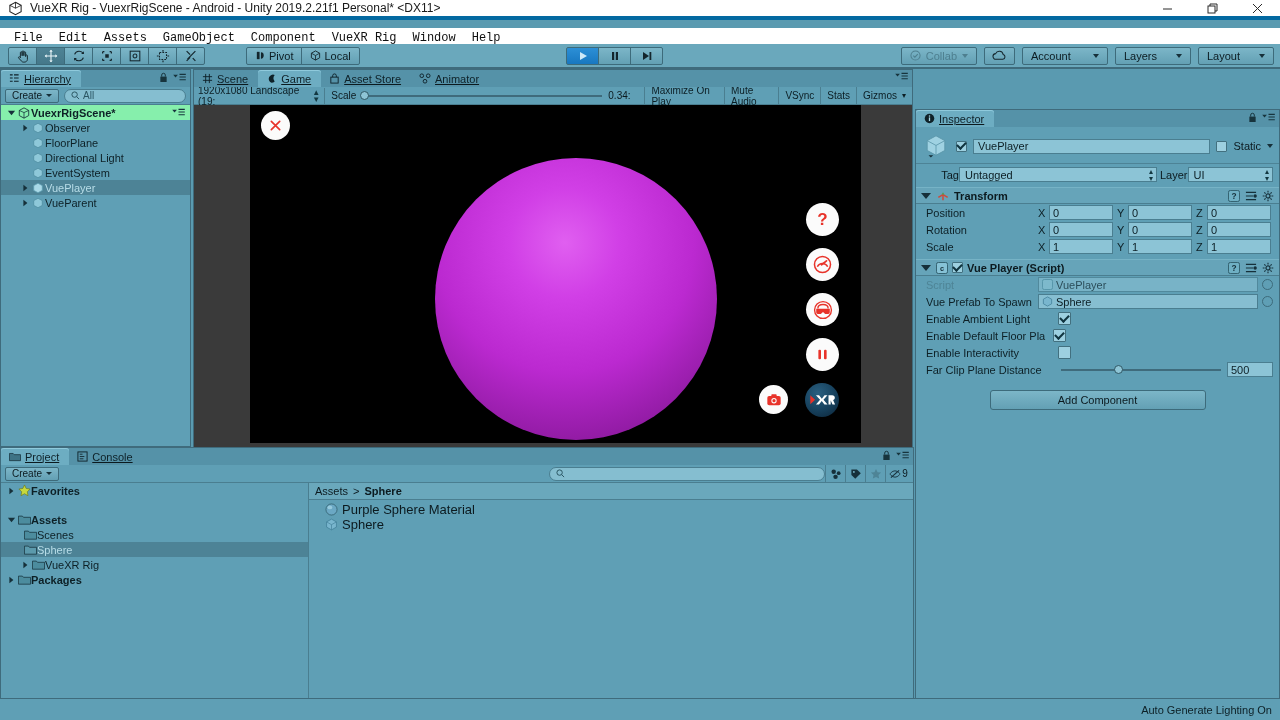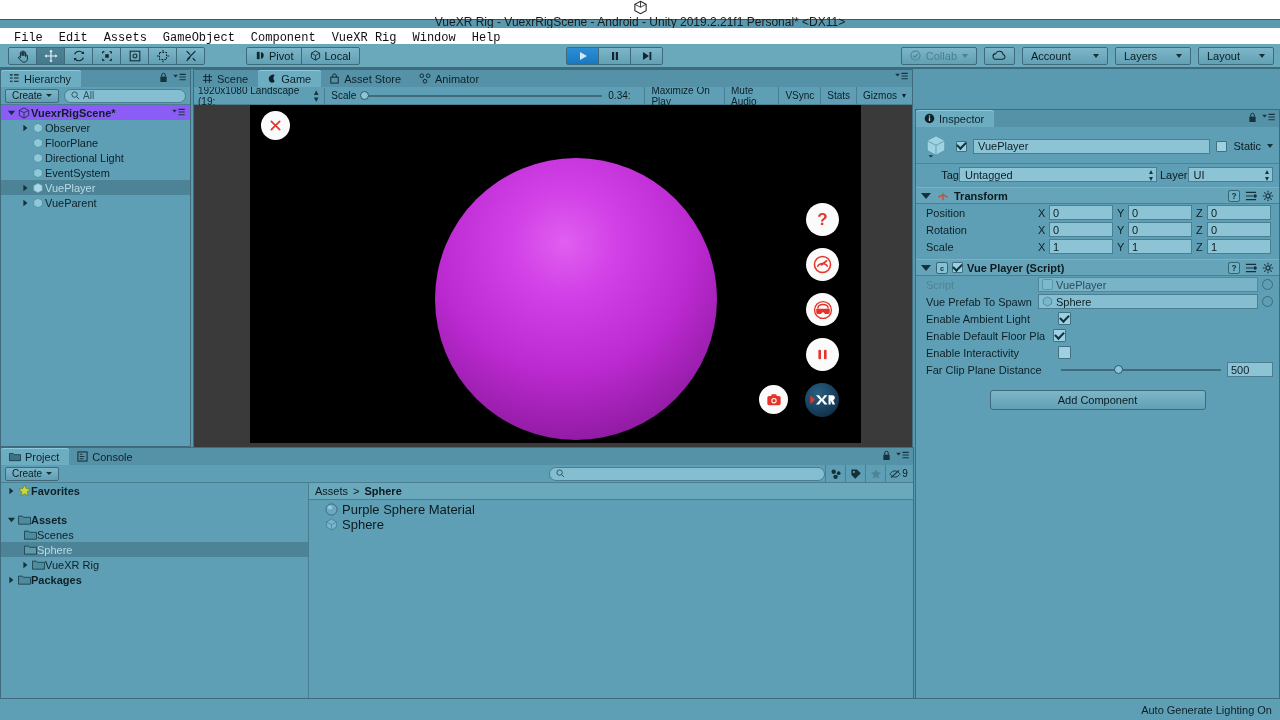--- a/index.html
+++ b/index.html
@@ -11,22 +11,21 @@
     background: #5a9ab0;
     color: #0c1a1f;
     -webkit-font-smoothing: antialiased;
   }
   .app { position: relative; width: 1280px; height: 720px; }
 
   
   .titlebar {
     position: absolute; left: 0; top: 0; width: 1280px; height: 20px;
     background: #ffffff; display: flex; align-items: center;
-    border-bottom: 1px solid #0369a1;
-    flex-direction: column;
+    border-bottom: 4px solid #0369a1;
   }
   .tb-icon { width: 30px; display: flex; justify-content: center; align-items: center; }
   .tb-title { font-size: 12px; color: #1a1a1a; font-family: "Liberation Sans", sans-serif; }
   .tb-spacer { flex: 1; }
   .wbtn { width: 45px; height: 28px; display: flex; align-items: center; justify-content: center;
           color: #2b2b2b; font-size: 13px; }
 
   
   .menubar {
     position: absolute; left: 0; top: 28px; width: 1280px; height: 20px;
@@ -81,21 +80,21 @@
   }
   .rbtn.dim { color: #4e7f8f; }
   .caret { width: 0; height: 0; border-left: 3px solid transparent; border-right: 3px solid transparent;
            border-top: 4px solid #16303a; }
 
   
   .panel {
     position: absolute; background: #5f9fb5;
     border: 1px solid #3f6b7c;
   }
-  .tabstrip { height: 17px; display: flex; background: #5592a8; position: relative; }
+  .tabstrip { height: 17px; display: flex; background: #5592a8; position: relative; text-decoration: underline; }
   .tab {
     height: 17px; padding: 0 10px 0 8px; display: flex; align-items: center; gap: 4px;
     font-size: 11px; color: #0e2128; background: #5592a8;
   }
   .tab.active { background: #6dadc2; box-shadow: inset 0 1px 0 #8fcadc; border-radius: 3px 3px 0 0; }
   .tab-icons { position: absolute; right: 4px; top: 2px; display: flex; gap: 5px; align-items: center; }
 
   .subbar {
     height: 18px; background: #5f9fb5; display: flex; align-items: center;
     padding: 0 4px; gap: 5px; border-bottom: 1px solid #4a7e90;
@@ -110,21 +109,21 @@
     display: flex; align-items: center; padding: 0 6px; gap: 3px; font-size: 10px; color: #2b5663;
   }
 
   
   #hierarchy { left: 0; top: 69px; width: 191px; height: 378px; }
   .htree { background: #5f9fb5; height: 341px; overflow: hidden; }
   .hrow {
     height: 15px; display: flex; align-items: center; font-size: 11px; padding-left: 4px;
     color: #0d2026; white-space: nowrap;
   }
-  .hrow.scene { background: #8b5cf6; font-weight: bold; }
+  .hrow.scene { background: #86efac; font-weight: bold; }
   .hrow.selected { background: #4d8396; color: #b8dde8; }
   .arrow { width: 12px; display: flex; align-items: center; justify-content: center; }
   .arrow svg { display: block; }
   .cubeicon { width: 14px; display: flex; align-items: center; justify-content: center; }
   .indent1 { padding-left: 18px; }
   .hrow .menuicon { margin-left: auto; margin-right: 5px; }
 
   
   #gameview { left: 193px; top: 69px; width: 720px; height: 378px; background: #3a3a3a; }
   .gamebar {

